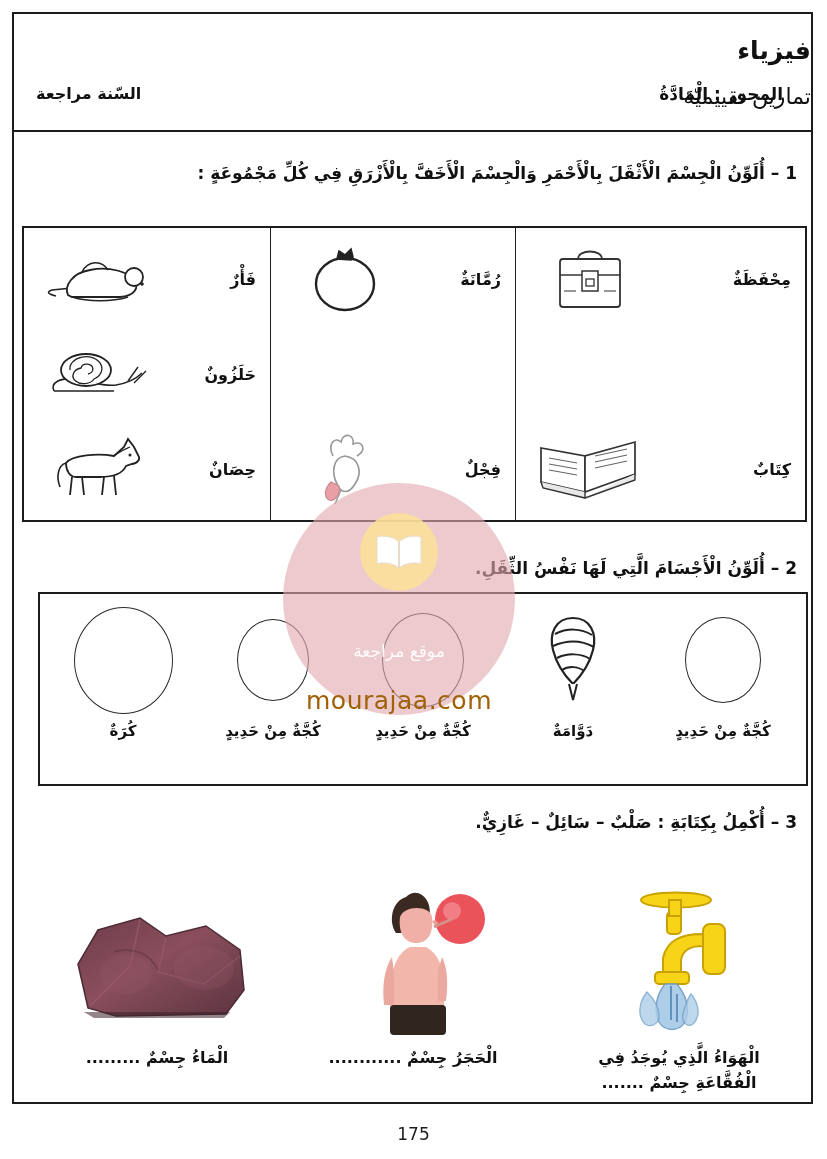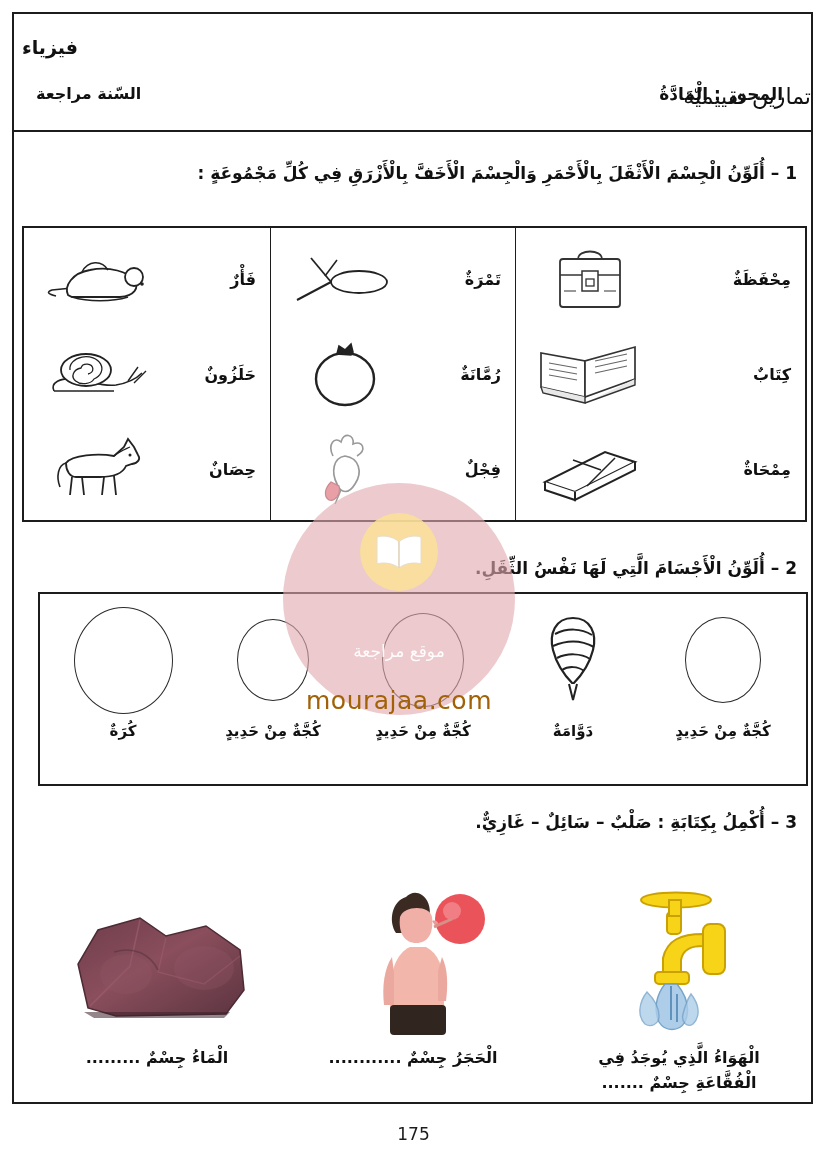--- a/index.html
+++ b/index.html
@@ -34,24 +34,24 @@
     left: 0;
     top: 0;
     right: 0;
     height: 118px;
     border-bottom: 2px solid #1c1c1c;
     box-sizing: border-box;
   }
   .subject-title {
     position: absolute;
     top: 22px;
-    left: 8px;
+    left: 16px;
     right: 0;
-    text-align: left;
-    font-size: 19px;
+    text-align: right;
+    font-size: 25px;
     font-weight: bold;
     direction: rtl;
     letter-spacing: 0.5px;
   }
   .header-row {
     position: absolute;
     top: 70px;
     left: 0;
     right: 0;
     height: 30px;
@@ -344,31 +344,20 @@
             <path d="M24 30 C16 32 14 44 18 54" fill="none" stroke="#222" stroke-width="1.6"></path>
             <path d="M72 23 C78 18 84 16 88 14" fill="none" stroke="#222" stroke-width="1.3"></path>
             <circle cx="88" cy="22" r="1.5" fill="#222"></circle>
           </svg>
         </div>
       </div>
     </div>
 
     <div class="q1-col col-mid">
 
-      <div class="q1-item">
-        <div class="q1-label">تَمْرَةٌ</div>
-        <div class="q1-pic">
-          <svg width="112" height="62" viewBox="0 0 112 62">
-            <ellipse cx="70" cy="34" rx="28" ry="11" fill="#fff" stroke="#222" stroke-width="1.8"></ellipse>
-            <path d="M42 34 L8 52" fill="none" stroke="#222" stroke-width="2"></path>
-            <path d="M42 34 L22 10" fill="none" stroke="#222" stroke-width="1.8"></path>
-            <path d="M36 28 L48 12" fill="none" stroke="#222" stroke-width="1.5"></path>
-          </svg>
-        </div>
-      </div>
 
       <div class="q1-item">
         <div class="q1-label">رُمَّانَةٌ</div>
         <div class="q1-pic">
           <svg width="112" height="72" viewBox="0 0 112 72">
             <ellipse cx="56" cy="41" rx="29" ry="26" fill="#fff" stroke="#222" stroke-width="2.4"></ellipse>
             <path d="M48 16 L50 8 L56 12 L62 6 L64 14 L62 17 Z" fill="#222" stroke="#222" stroke-width="1.6"></path>
           </svg>
         </div>
       </div>
@@ -409,31 +398,20 @@
             <path d="M10 48 L54 58 L54 22 L10 14 Z" fill="#fff" stroke="#333" stroke-width="1.7"></path>
             <path d="M104 40 L54 58 L54 22 L104 8 Z" fill="#fff" stroke="#333" stroke-width="1.7"></path>
             <path d="M10 48 L12 54 L54 64 L54 58" fill="#e8e8e8" stroke="#333" stroke-width="1.4"></path>
             <path d="M104 40 L104 46 L54 64" fill="#e8e8e8" stroke="#333" stroke-width="1.4"></path>
             <path d="M18 24 L46 29 M18 30 L46 35 M18 36 L46 41" stroke="#666" stroke-width="1.1" fill="none"></path>
             <path d="M64 22 L96 15 M64 28 L96 21 M64 34 L96 27" stroke="#666" stroke-width="1.1" fill="none"></path>
           </svg>
         </div>
       </div>
 
-      <div class="q1-item">
-        <div class="q1-label">مِمْحَاةٌ</div>
-        <div class="q1-pic">
-          <svg width="118" height="66" viewBox="0 0 118 66">
-            <path d="M14 46 L44 56 L104 26 L74 16 Z" fill="#fff" stroke="#222" stroke-width="2"></path>
-            <path d="M14 46 L14 54 L44 64 L44 56" fill="#fff" stroke="#222" stroke-width="2"></path>
-            <path d="M44 56 L44 64 L104 34 L104 26" fill="#fff" stroke="#222" stroke-width="2"></path>
-            <path d="M42 24 L70 34 M56 50 L84 22" fill="none" stroke="#222" stroke-width="1.5"></path>
-          </svg>
-        </div>
-      </div>
     </div>
   </div>
 
   <div class="question-line" style="right:14px; top:544px; max-width:772px;">2 – أُلَوِّنُ الْأَجْسَامَ الَّتِي لَهَا نَفْسُ الثِّقَلِ.</div>
 
   <div class="q2-box">
     <div class="q2-items">
 
       <div class="q2-item">
         <div class="q2-shape">

